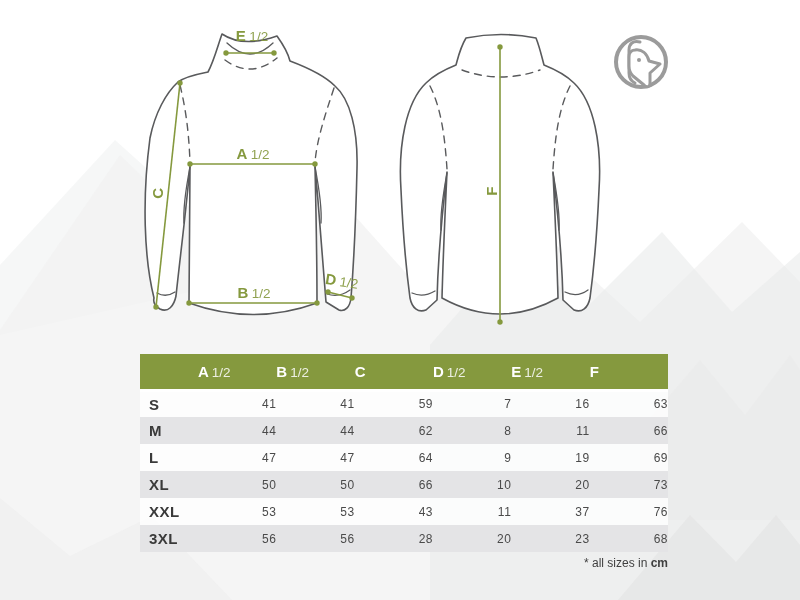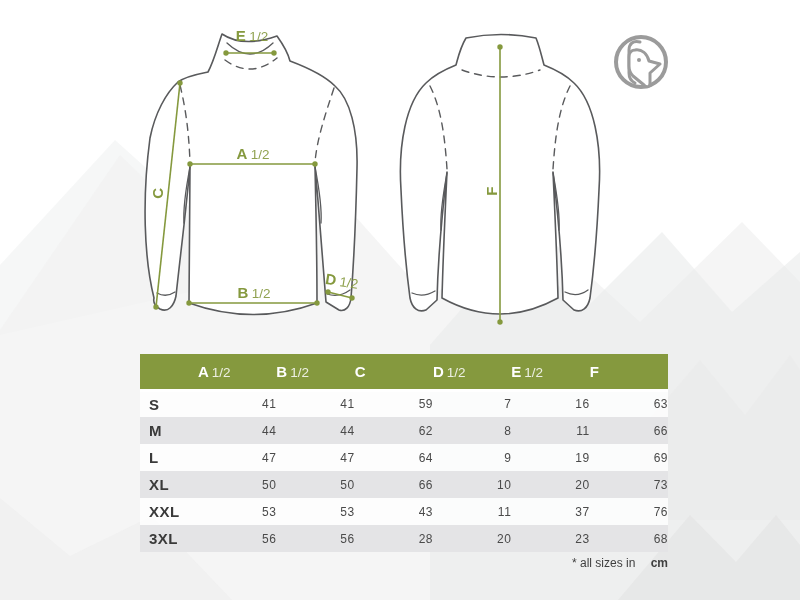--- a/index.html
+++ b/index.html
@@ -62,21 +62,21 @@
     letter-spacing:.5px;
   }
   tbody td{
     text-align:right;font-size:12px;color:var(--num);letter-spacing:.5px;
   }
   
   .footnote{
     position:absolute;left:140px;top:556px;width:528px;z-index:2;
     text-align:right;font-size:12px;color:#3F3F3F;
   }
-  .footnote b{font-weight:700;margin-left:12px;}
+  .footnote b{font-weight:700;}
 </style>
 </head>
 <body>
 
 <svg class="bg-mountains" width="800" height="600" viewBox="0 0 800 600">
   <polygon fill="#F5F6F6" opacity="0.9" points="0,265 115,140 265,275 0,335"></polygon>
   <polygon fill="#F1F2F2" opacity="0.75" points="0,330 120,155 230,262 330,188 430,300 520,212 640,322 742,222 800,282 800,600 0,600"></polygon>
   <polygon fill="#EAEBEB" opacity="0.6" points="430,345 520,242 582,312 662,232 732,312 800,252 800,600 430,600"></polygon>
   <polygon fill="#E9E9E9" opacity="0.55" points="640,430 700,360 745,415 790,355 800,370 800,520 640,520"></polygon>
   <polygon fill="#E2E3E3" opacity="0.6" points="618,600 690,515 736,562 776,515 800,545 800,600"></polygon>

